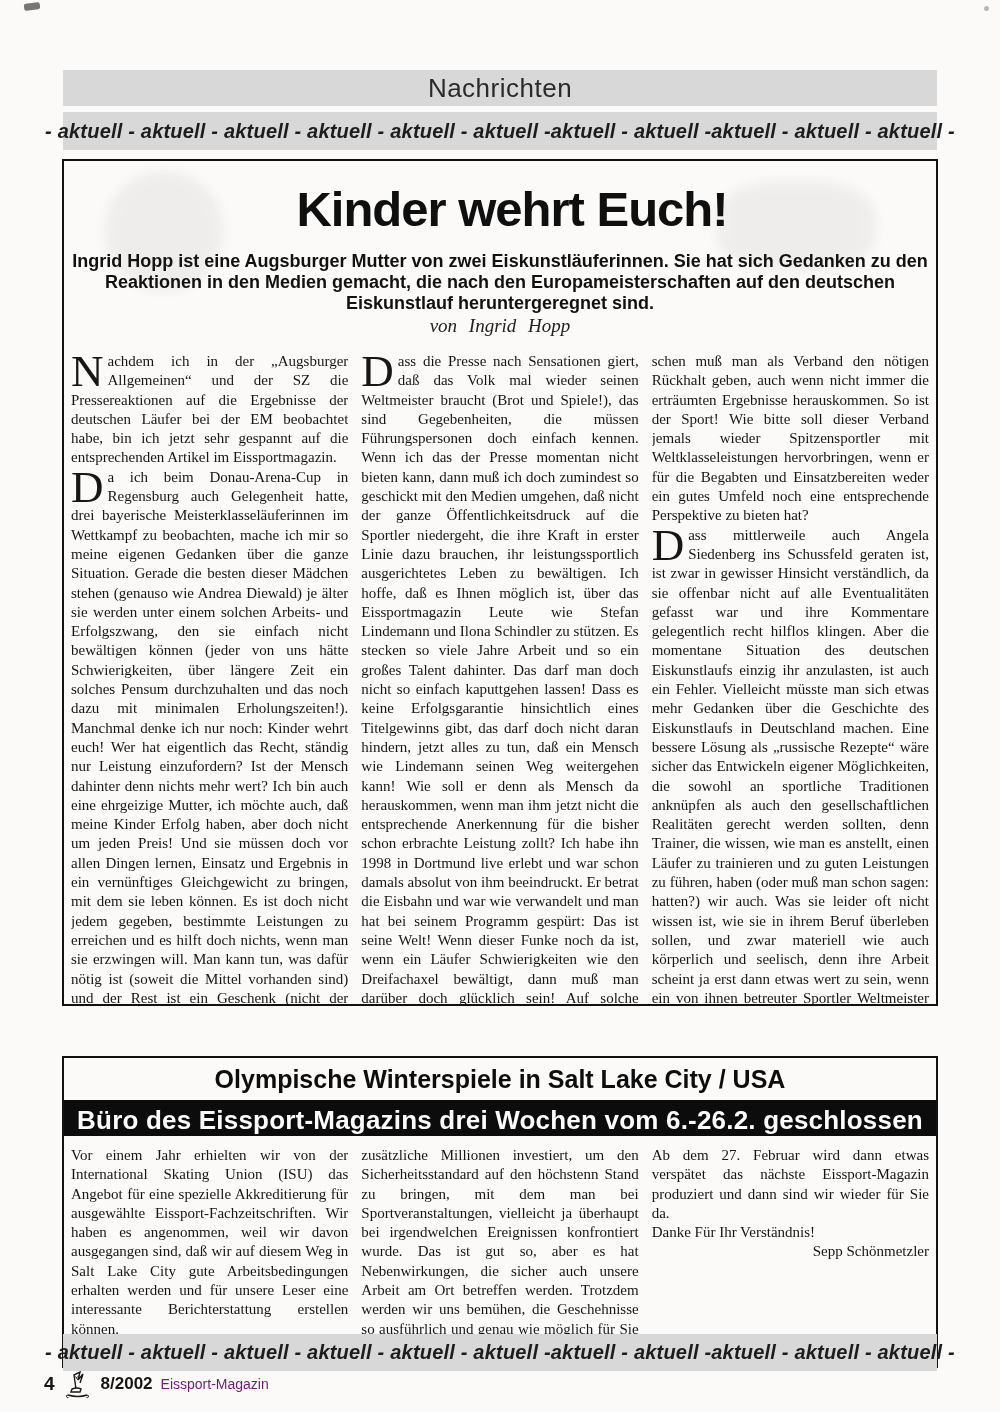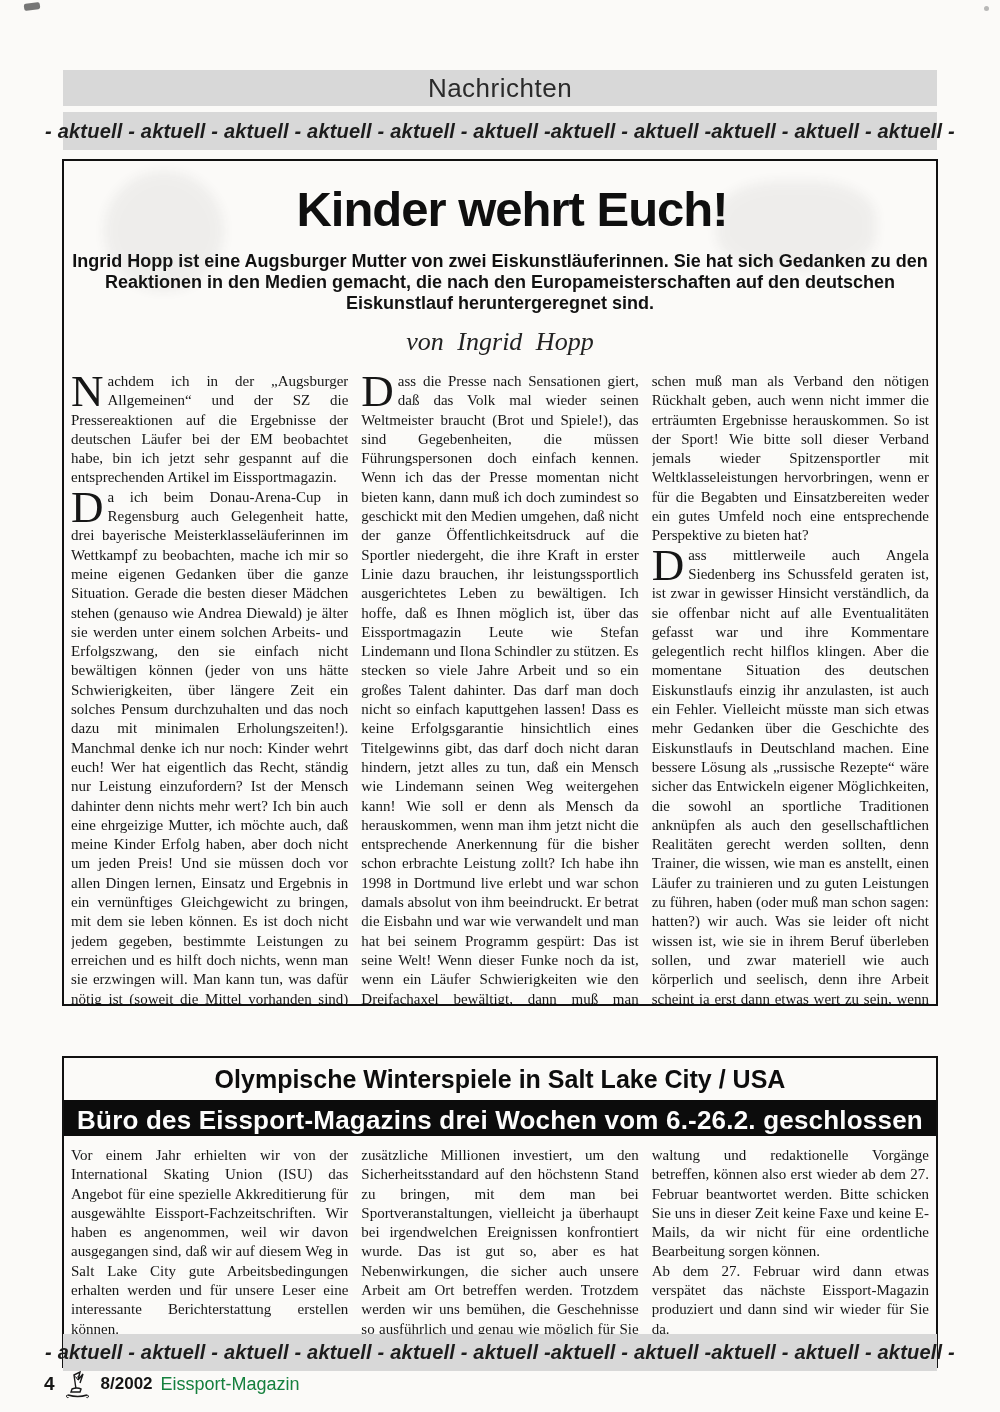--- a/index.html
+++ b/index.html
@@ -36,23 +36,23 @@
 
   .headline{
     margin-top:20px; text-align:center; font-size:49px; font-weight:bold;
     letter-spacing:-1px; color:#0f0f0f;padding-left:24px;
   }
   .standfirst{
     margin:14px auto 0; width:856px; text-align:center;
     font-size:18px; line-height:21px; font-weight:bold; color:#111;
   }
   .byline{
-    margin-top:13px; text-align:center;
+    margin-top:1px; text-align:center;
     font-family:"Liberation Serif", serif; font-style:italic;
-    font-size:26px; word-spacing:7px; color:#222;
+    font-size:19px; word-spacing:7px; color:#222;
   }
 
   .cols{ display:flex; gap:13px; padding:0 7px; margin-top:15px; }
   .col{ flex:1 1 0; overflow:hidden; }
   .para{
     margin:0; font-family:"Liberation Serif", serif;
     font-size:15px; line-height:19.3px; text-align:justify;
     hyphens:auto; -webkit-hyphens:auto; color:#161616;
   }
   .para.right{ text-align:right; }
@@ -72,21 +72,21 @@
   .blackbar .t{ color:#fdfdfd; font-size:26px; font-weight:bold; letter-spacing:.2px; }
   .box2 .cols{ margin-top:10px; }
 
   
   .footer{
     position:absolute; left:44px; top:1368px; height:32px;
     display:flex; align-items:center; gap:8px;
   }
   .footer .pageno{ font-size:19px; font-weight:bold; }
   .footer .issue{ font-size:17px; font-weight:bold; }
-  .footer .mag{ font-size:18px; color:#15803d; }
+  .footer .mag{ font-size:14px; color:#701a75; }
   .skate{ width:30px; height:30px; display:inline-block; }
 </style>
 </head>
 <body>
 
 <div class="speck a"></div>
 <div class="speck b"></div>
 
 <div class="graybar bar-nachrichten">
   <span class="t">Nachrichten</span>
@@ -124,21 +124,20 @@
   </div>
   <div class="cols">
       <div class="col">
         <p class="para">Vor einem Jahr erhielten wir von der International Skating Union (ISU) das Angebot für eine spezielle Akkreditierung für ausgewählte Eissport-Fachzeitschriften. Wir haben es angenommen, weil wir davon ausgegangen sind, daß wir auf diesem Weg in Salt Lake City gute Arbeitsbedingungen erhalten werden und für unsere Leser eine interessante Berichterstattung erstellen können.</p>
         <p class="para">Seit dem 11. September hat sich jedoch so ziemlich alles verändert, womit wir vorher rechnen konnten. Das Gastgeberland USA hat viele</p>
       </div>
       <div class="col">
         <p class="para">zusätzliche Millionen investiert, um den Sicherheitsstandard auf den höchstenn Stand zu bringen, mit dem man bei Sportveranstaltungen, vielleicht ja überhaupt bei irgendwelchen Ereignissen konfrontiert wurde. Das ist gut so, aber es hat Nebenwirkungen, die sicher auch unsere Arbeit am Ort betreffen werden. Trotzdem werden wir uns bemühen, die Geschehnisse so ausführlich und genau wie möglich für Sie in Wort und Bild zu erfassen. Während der Zeit vom 6.-26. Februar ist unser Kölner Büro geschlossen. Alle Fragen, die die Abonnentenver-</p>
       </div>
       <div class="col">
-        <p class="para">waltung und redaktionelle Vorgänge betreffen, können also erst wieder ab dem 27. Februar beantwortet werden. Bitte schicken Sie uns in dieser Zeit keine Faxe und keine E-Mails, da wir nicht für eine ordentliche Bearbeitung sorgen können.</p>
         <p class="para">Ab dem 27. Februar wird dann etwas verspätet das nächste Eissport-Magazin produziert und dann sind wir wieder für Sie da.</p>
         <p class="para">Danke Für Ihr Verständnis!</p>
         <p class="para right">Sepp Schönmetzler</p>
       </div>
     </div>
 </div>
 
 <div class="graybar bar-ticker-bottom">
   <span class="ticker">- aktuell - aktuell - aktuell - aktuell - aktuell - aktuell -aktuell - aktuell -aktuell - aktuell - aktuell -</span>
 </div>

